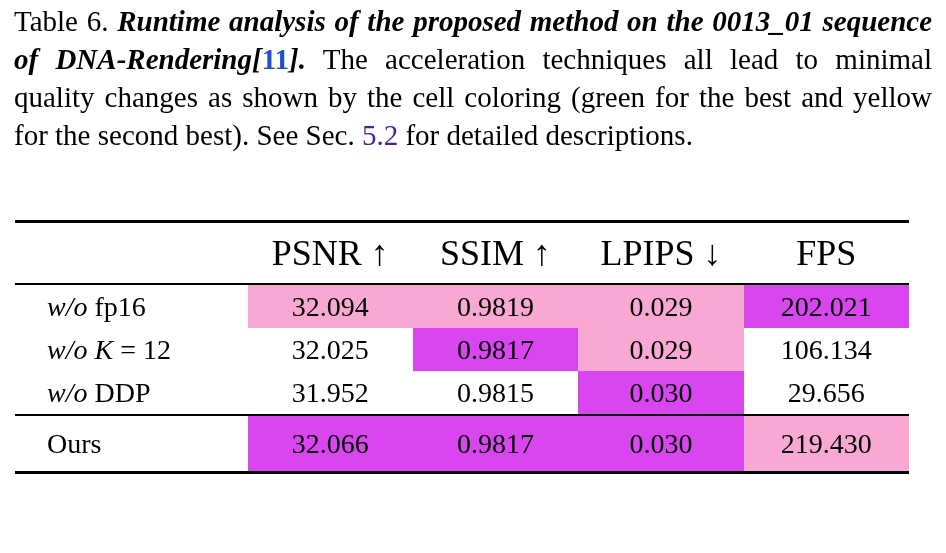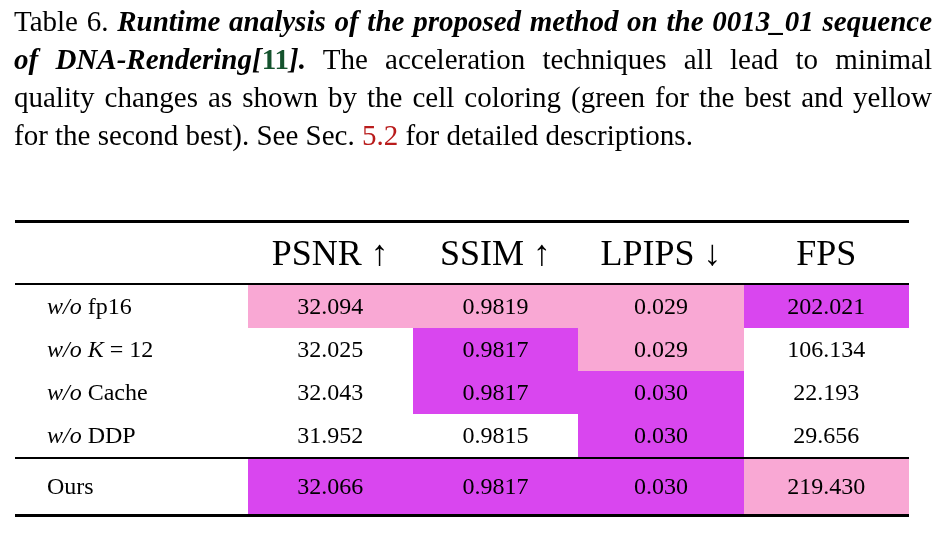--- a/index.html
+++ b/index.html
@@ -28,22 +28,22 @@
     top: 2px;
     width: 918px;
     font-size: 29px;
     line-height: 38px;
     text-align: justify;
     text-justify: inter-word;
     color: #000;
   }
   .caption .bold { font-weight: bold; font-style: italic; }
   .caption .bolditalic { font-weight: bold; font-style: italic; }
-  .cite-blue { color: #14532d; font-weight: bold; }
-  .cite-red { color: #b91c1c; }
+  .cite-blue { color: #1d4ed8; font-weight: bold; }
+  .cite-red { color: #4c1d95; }
 
   
   .table-wrap {
     position: absolute;
     left: 15px;
     top: 220px;
     width: 894px;
   }
   table.tbl {
     border-collapse: collapse;
@@ -71,21 +71,21 @@
     height: 60px;
     text-align: center;
     font-size: 36px;
     padding-bottom: 2px;
   }
   .hdr-row td.label-cell { text-align: left; }
 
   .data-row td {
     height: 43px;
     text-align: center;
-    font-size: 24px;
+    font-size: 28px;
   }
   .data-row td.label-cell {
     text-align: left;
     padding-left: 32px;
     white-space: nowrap;
   }
   .ours-row td { height: 55px; }
 
   .lbl-italic { font-style: italic; }
   .lbl-math { font-style: italic; font-family: "Liberation Serif", serif; }
@@ -148,29 +148,20 @@
       <tr class="data-row">
         <td class="label-cell">
           <span class="lbl-italic">w/o</span><span class="lbl-math"> K</span><span> = 12</span>
         </td>
         <td>32.025</td>
         <td class="hl-yellow">0.9817</td>
         <td class="hl-green">0.029</td>
         <td>106.134</td>
       </tr>
 
-      <tr class="data-row">
-        <td class="label-cell">
-          <span class="lbl-italic">w/o</span><span> Cache</span>
-        </td>
-        <td>32.043</td>
-        <td class="hl-yellow">0.9817</td>
-        <td class="hl-yellow">0.030</td>
-        <td>22.193</td>
-      </tr>
 
       <tr class="data-row">
         <td class="label-cell">
           <span class="lbl-italic">w/o</span><span> DDP</span>
         </td>
         <td>31.952</td>
         <td>0.9815</td>
         <td class="hl-yellow">0.030</td>
         <td>29.656</td>
       </tr>

